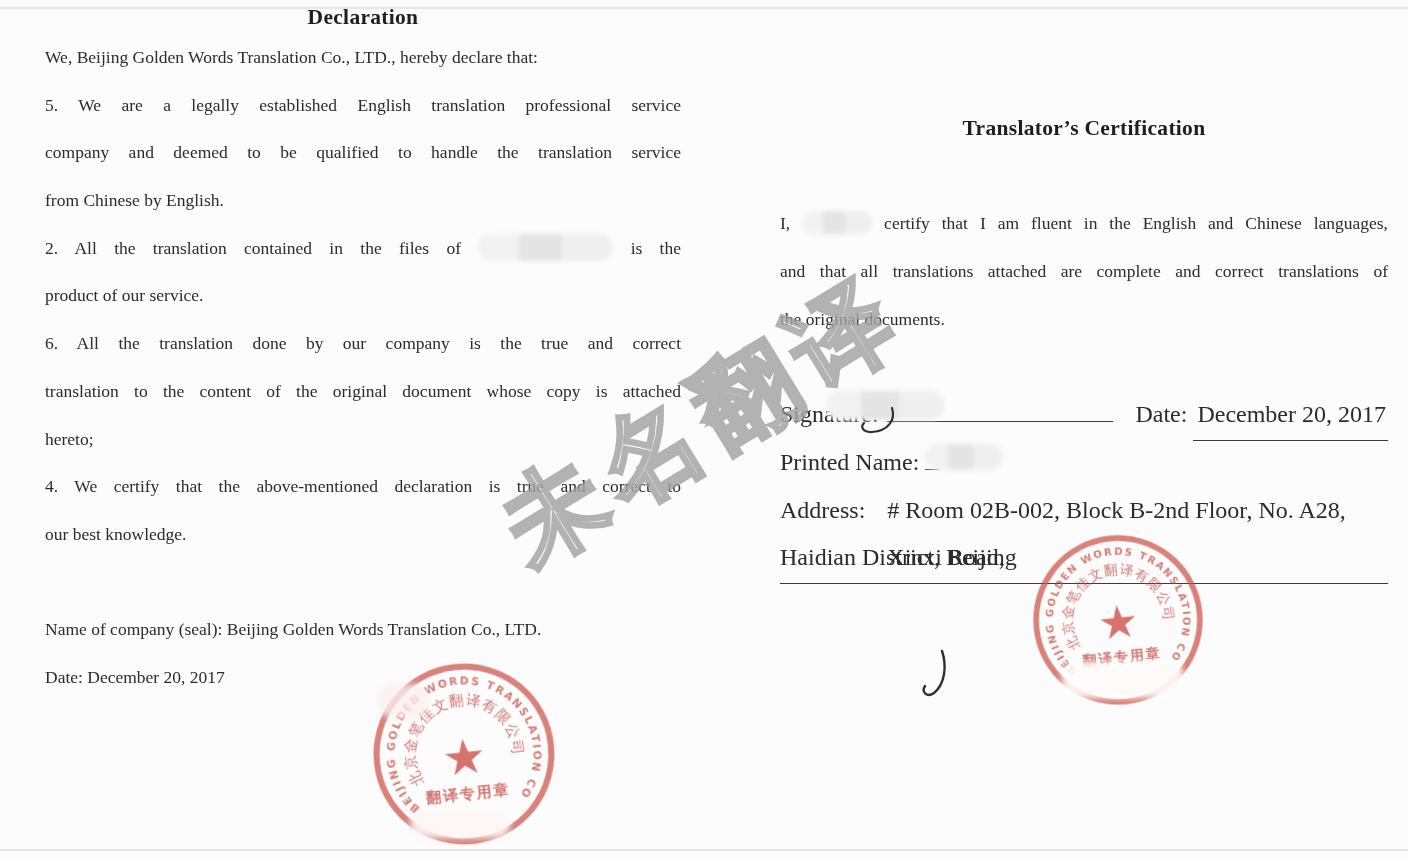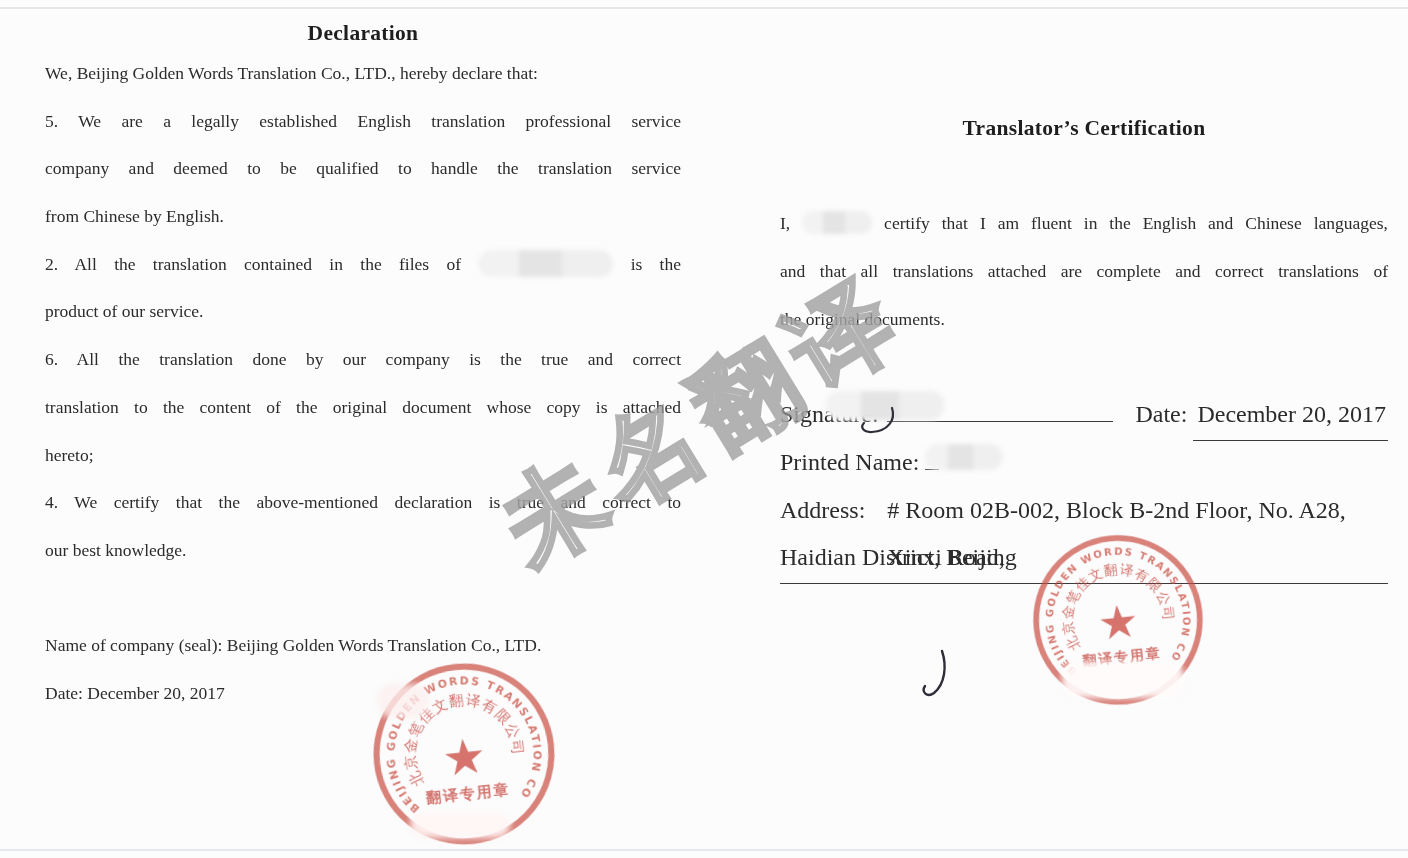--- a/index.html
+++ b/index.html
@@ -6,21 +6,21 @@
   .page {
     position:relative; width:1408px; height:858px;
     background:#fcfcfc; overflow:hidden;
     font-family:"Liberation Serif","DejaVu Serif",serif;
     color:#2b2b2b;
   }
   .edge-top { position:absolute; left:0; top:7px; width:100%; height:2px; background:#e7e7e7; }
   .edge-bottom { position:absolute; left:0; top:849px; width:100%; height:2px; background:#e4e8ec; }
 
   
-  .col-left  { position:absolute; left:45px;  top:16px;  width:636px; }
+  .col-left  { position:absolute; left:45px;  top:0;  width:636px; }
   .col-right { position:absolute; left:780px; top:105px; width:608px; }
 
   .doc-title {
     font-size:21.5px; font-weight:bold; text-align:center;
     height:34px; line-height:34px; margin:0; letter-spacing:.3px; color:#1e1e1e;
   }
   .col-right .doc-title { height:47.7px; line-height:47.7px; }
 
   .line {
     height:47.7px; line-height:47.7px; font-size:17.5px;

